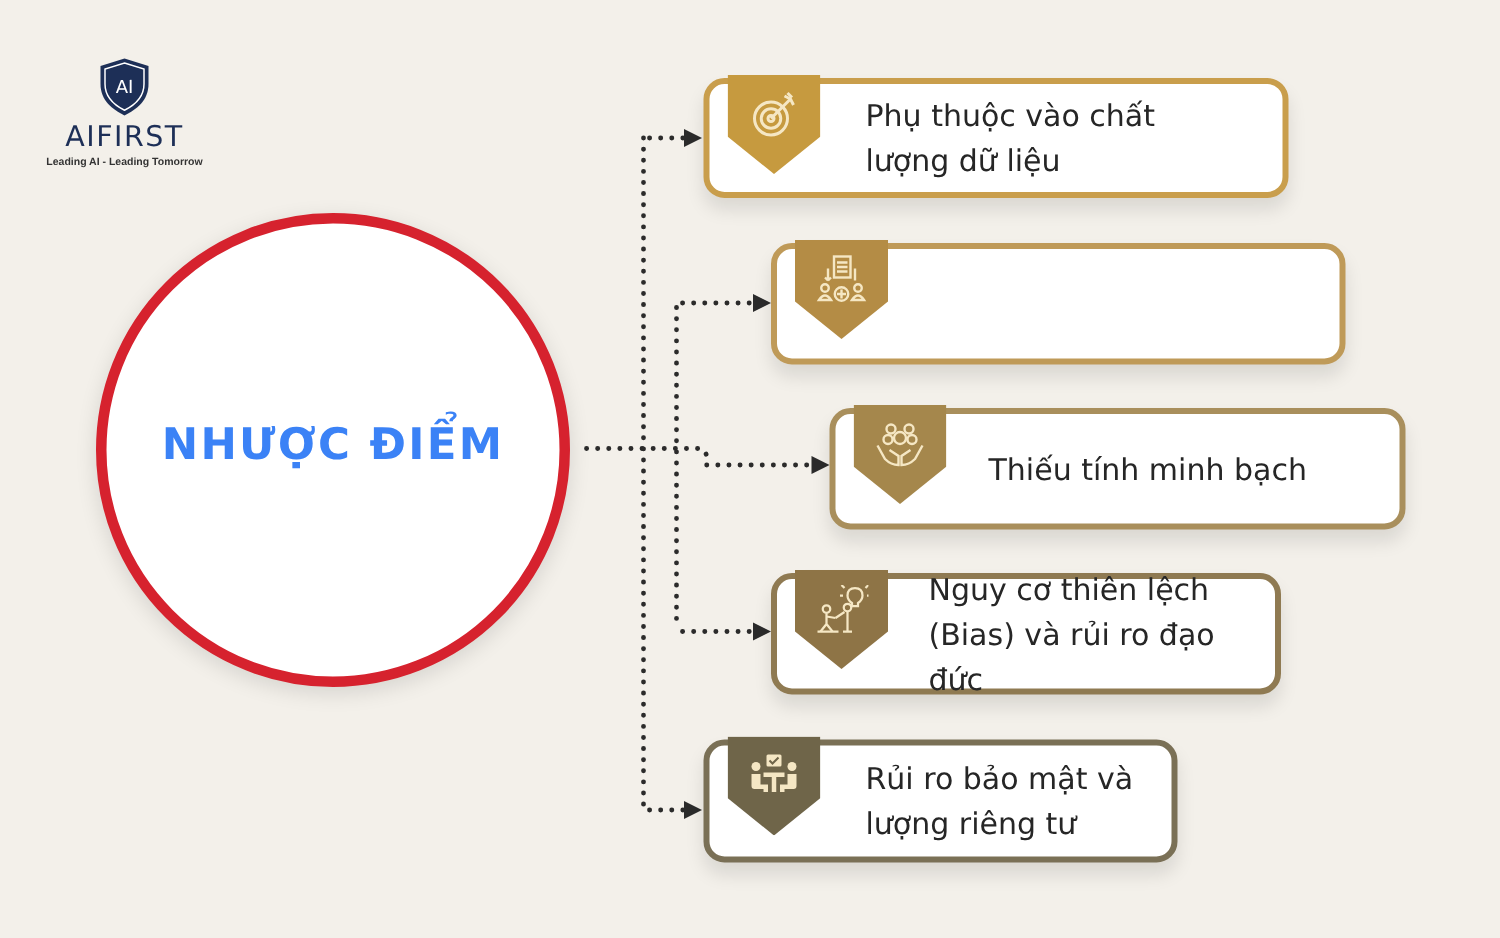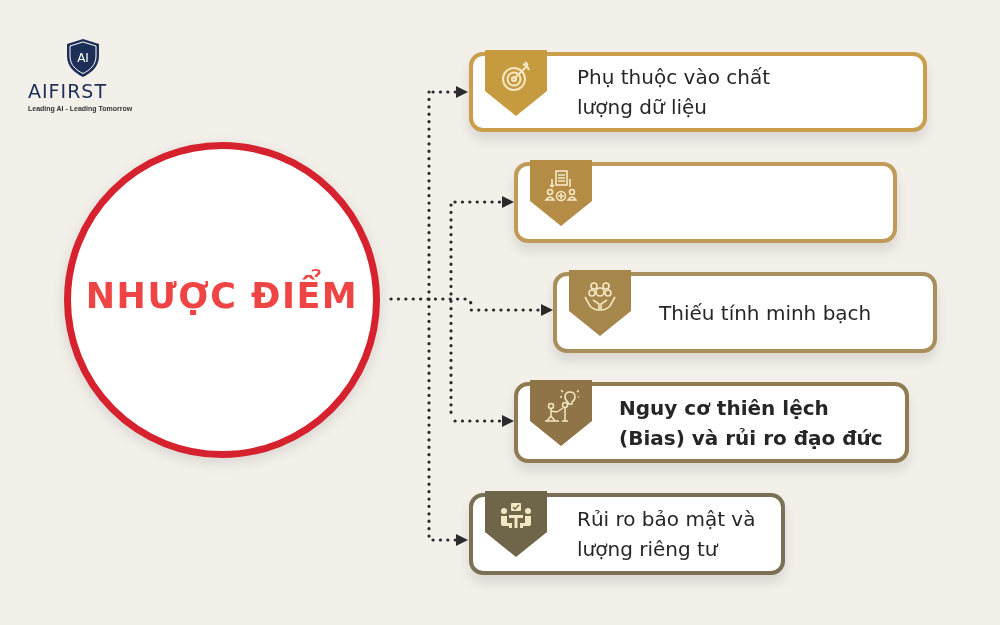--- a/index.html
+++ b/index.html
@@ -1,34 +1,34 @@
 <!DOCTYPE html>
 <html><head>
   <meta charset="utf-8">
   <style>
     html, body { margin: 0; padding: 0; }
     body {
       width: 1000px; height: 625px; position: relative; overflow: hidden;
       background: #f3f0ea;
       font-family: "Liberation Sans", "DejaVu Sans", sans-serif;
     }
-    .logo { position: absolute; left: 28px; top: 38px; width: 110px; text-align: left; }
+    .logo { position: absolute; left: 28px; top: 38px; width: 110px; text-align: center; }
     .logo svg { display: block; margin: 0 auto; }
     .logo-name { font-family: "DejaVu Sans", sans-serif; font-size: 19px; letter-spacing: 1px; color: #1d2f57; margin-top: 2px; font-weight: normal; }
     .logo-tag { font-family: "Liberation Sans", sans-serif; font-size: 7px; font-weight: bold; color: #333; margin-top: 3px; white-space: nowrap; }
 
     .circle {
       position: absolute; left: 64px; top: 142px; width: 302px; height: 302px;
       border-radius: 50%; background: #ffffff; border: 7px solid #d6222e;
       box-shadow: 0 4px 14px rgba(0,0,0,0.12);
       display: flex; align-items: center; justify-content: center; text-align: center;
     }
     .circle-title {
       font-family: "DejaVu Sans", sans-serif; font-weight: bold;
-      color: #ef4444; font-size: 35px; line-height: 42px; letter-spacing: 1.5px;
+      color: #3b82f6; font-size: 29px; line-height: 42px; letter-spacing: 1.5px;
       margin-top: -8px;
     }
 
     svg.connectors { position: absolute; left: 0; top: 0; }
 
     .card {
       position: absolute; box-sizing: border-box; background: #ffffff;
       border-radius: 14px; border: 4px solid #c49a4e;
       box-shadow: 0 8px 12px rgba(0,0,0,0.10);
     }
@@ -77,21 +77,21 @@
     <polygon points="456,534 468,540 456,546"></polygon>
   </g>
 </svg>
 
 <div class="circle">
   <div class="circle-title">
     <div>NHƯỢC ĐIỂM</div>
   </div>
 </div>
 
-<div class="card" style="left:469px; top:52px; width:458px; height:80px; border-color:#c99e4c;">
+<div class="card" style="left:469px; top:52px; width:390px; height:80px; border-color:#c99e4c;">
   <div class="badge" style="background:#c69a3f;">
     <svg width="34" height="34" viewBox="0 0 34 34" fill="none" stroke="#f5e7c4" stroke-width="2">
       <circle cx="15" cy="19" r="11"></circle>
         <circle cx="15" cy="19" r="6.5"></circle>
         <circle cx="15" cy="19" r="2"></circle>
       <path d="M15 19 L28 6"></path>
         <path d="M24 4 L28 6 L30 10"></path>
         <path d="M26 2 L29 5"></path>
     </svg>
   </div>
@@ -131,21 +131,21 @@
       <path d="M33 17 L28 26 Q24 30 19 30 L19 24 L25 20"></path>
     </svg>
   </div>
   <div class="card-text" style="left:102px;">
     <div>
       <div>Thiếu tính minh bạch</div>
     </div>
   </div>
 </div>
 
-<div class="card" style="left:514px; top:382px; width:395px; height:81px; border-color:#8f7a52;font-weight:bold;">
+<div class="card" style="left:514px; top:382px; width:340px; height:81px; border-color:#8f7a52;">
   <div class="badge" style="background:#8e7446;">
     <svg width="36" height="34" viewBox="0 0 36 34" fill="none" stroke="#f5e7c4" stroke-width="1.5">
       <path d="M27 2 Q32 2 32 7 Q32 10 29 12 L29 14 L25 14 L25 12 Q22 10 22 7 Q22 2 27 2 Z"></path>
       <path d="M20 2 L18 0 M34 2 L36 0 M19 7 H17 M35 7 H37"></path>
       <circle cx="22" cy="15" r="2.5"></circle>
         <path d="M20 18 L14 22 M22 18 L22 31 M19 31 H25"></path>
       <circle cx="8" cy="16" r="2.5"></circle>
         <path d="M8 19 L8 26 L4 31 M8 26 L12 31 M8 21 L14 22"></path>
       <path d="M2 31 H16"></path>
     </svg>

